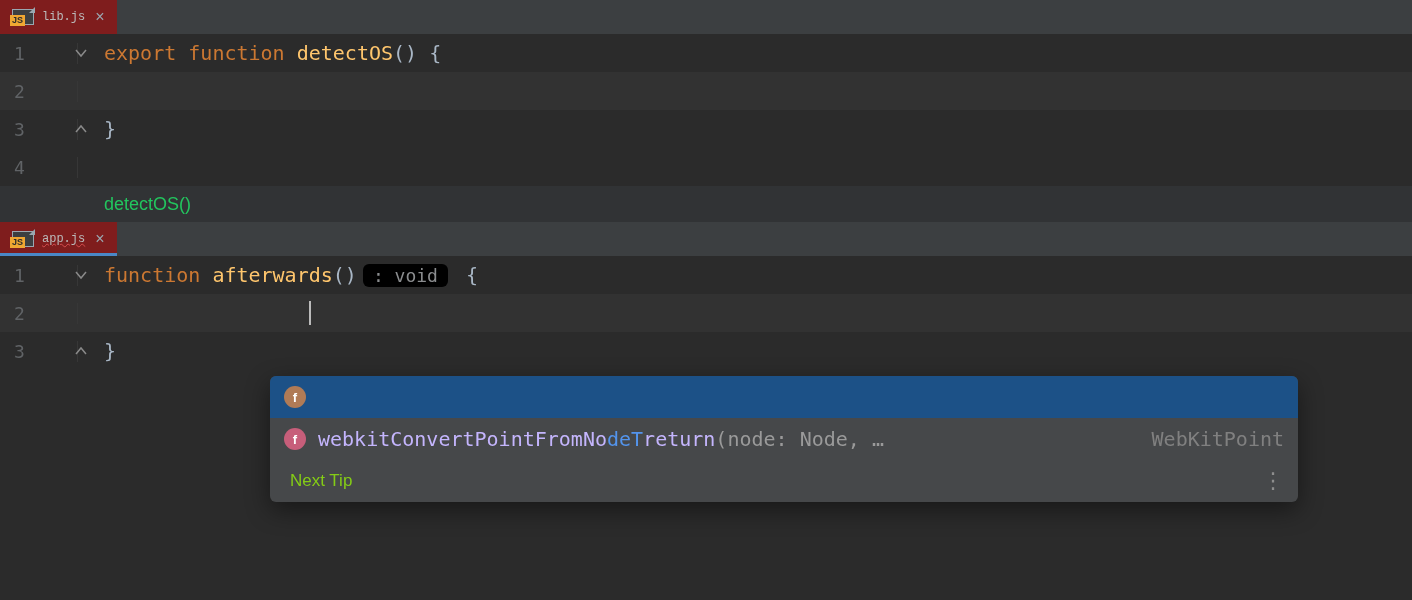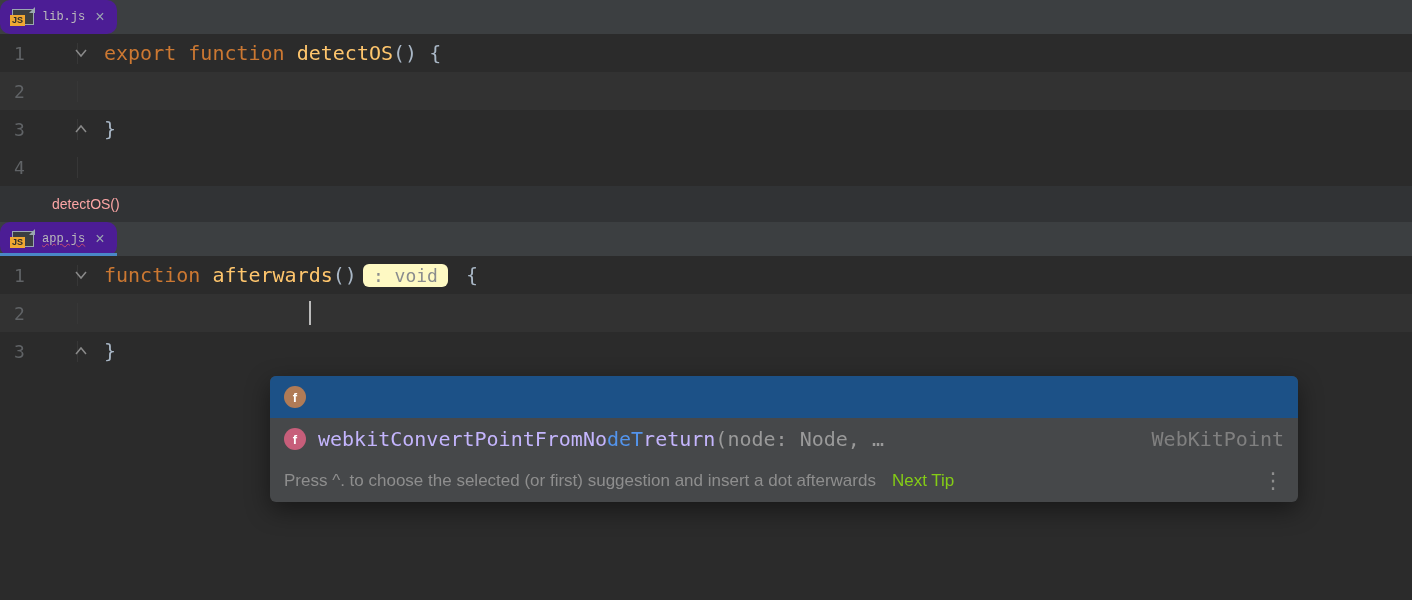--- a/index.html
+++ b/index.html
@@ -20,21 +20,21 @@
     align-items: stretch;
   }
   .tab {
     background: #515658;
     display: flex;
     align-items: center;
     padding: 0 10px 0 12px;
     gap: 8px;
     position: relative;
   }
-  .tab.active { background: #4c1d95; border-radius: 10px; }
+  .tab.active { background: #7f1d1d; }
   .tab.active.blue-underline::after {
     content: "";
     position: absolute;
     left: 0; right: 0; bottom: 0;
     height: 3px;
     background: #4a88c7;
   }
   .js-icon {
     width: 22px; height: 16px;
     position: relative;
@@ -122,35 +122,35 @@
     align-items: center;
     text-align: center;
   }
   
   .kw   { color: #cc7832; }
   .fn   { color: #ffc66d; }
   .ident{ color: #a9b7c6; }
   .prop { color: #9876aa; }
   .punc { color: #a9b7c6; }
   .hint-box {
-    background: #fef9c3;
+    background: #000000;
     color: #8a8c8e;
     border-radius: 6px;
     padding: 1px 10px;
     font-size: 18px;
     margin: 0 6px;
   }
   .breadcrumb {
     height: 36px;
     background: #313335;
     display: flex;
     align-items: center;
-    padding-left: 52px;
-    color: #fca5a5;
-    font-size: 14px;
+    padding-left: 104px;
+    color: #22c55e;
+    font-size: 18px;
     font-family: -apple-system, "Segoe UI", sans-serif;
   }
   
   .popup {
     position: absolute;
     left: 270px;
     top: 376px;
     width: 1028px;
     background: #46484a;
     border-radius: 6px;
@@ -314,17 +314,16 @@
       <div class="popup-row selected">
         <span class="badge f-orange">f</span>
       </div>
       <div class="popup-row">
         <span class="badge f-pink">f</span>
         <span class="label"><span class="nomatch">webkitConvertPointFromNo</span><span class="match">deT</span><span class="nomatch">return</span><span class="paren">(node: Node, …</span></span>
         <span class="tail">WebKitPoint</span>
       </div>
     </div>
   <div class="popup-footer">
-    <span>Press ^. to choose the selected (or first) suggestion and insert a dot afterwards</span>
     <span class="link">Next Tip</span>
     <span class="dots">⋮</span>
   </div>
 </div>
 
 </body></html>

